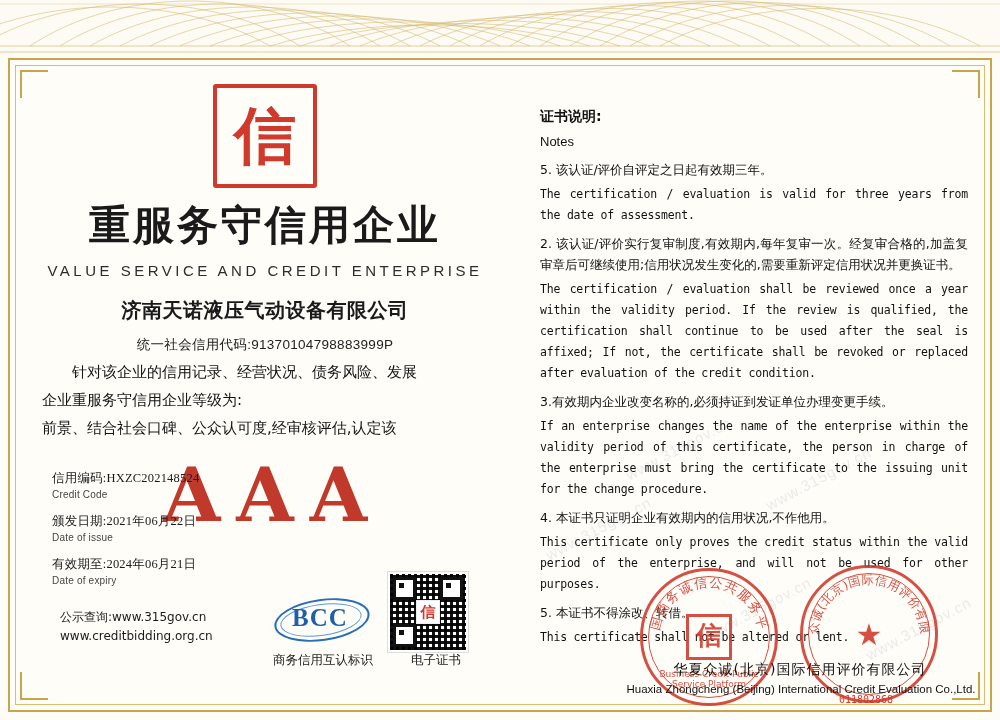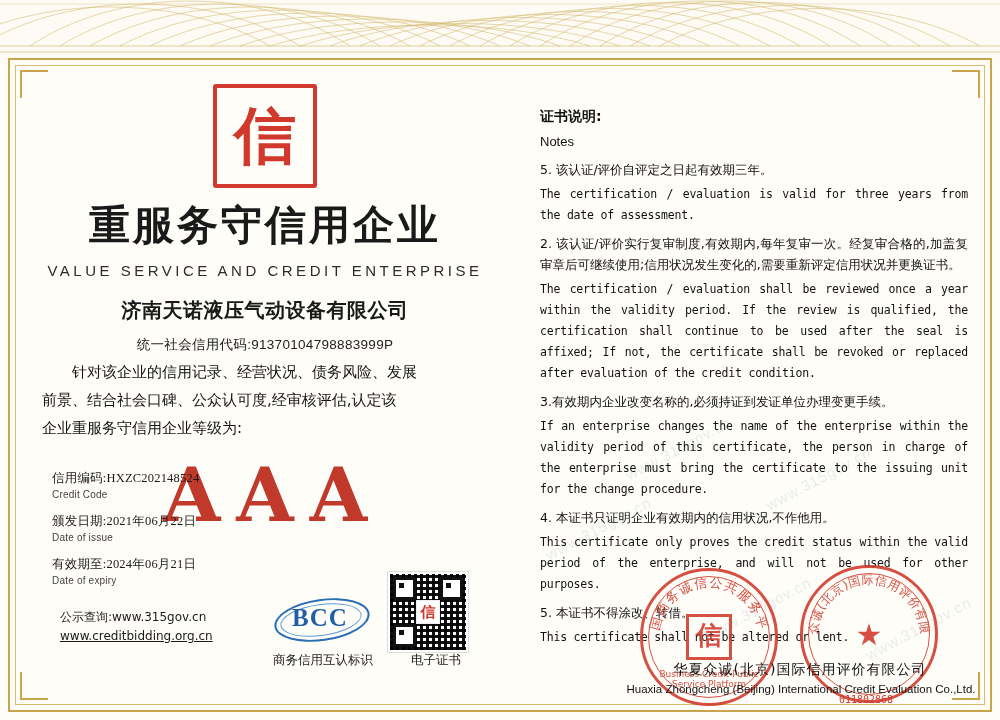--- a/index.html
+++ b/index.html
@@ -169,21 +169,21 @@
 
   .bottom-left {
     position: absolute;
     left: 60px;
     top: 608px;
     font-size: 12px;
     color: #1a1a1a;
     line-height: 19px;
     font-family: "DejaVu Sans", sans-serif;
   }
-  .bottom-left .url { text-decoration: underline; }
+  .bottom-left .url { }
 
   
   .bcc-logo {
     position: absolute;
     left: 272px;
     top: 595px;
     width: 96px;
     height: 48px;
   }
   .bcc-ellipse {
@@ -484,22 +484,22 @@
       <span class="glyph">信</span>
     </div>
 
     <div class="main-title">重服务守信用企业</div>
     <div class="main-title-en">VALUE SERVICE AND CREDIT ENTERPRISE</div>
     <div class="company-name">济南天诺液压气动设备有限公司</div>
     <div class="credit-code-line">统一社会信用代码:91370104798883999P</div>
 
     <div class="body-text">
       <div>针对该企业的信用记录、经营状况、债务风险、发展</div>
+      <div>企业重服务守信用企业等级为:</div>
       <div>前景、结合社会口碑、公众认可度,经审核评估,认定该</div>
-      <div>企业重服务守信用企业等级为:</div>
     </div>
 
     <div class="grade">AAA</div>
   </div>
 
   <div class="meta">
     <div class="meta-row">
       <div class="meta-cn">信用编码:HXZC202148524</div>
       <div class="meta-en">Credit Code</div>
     </div>

